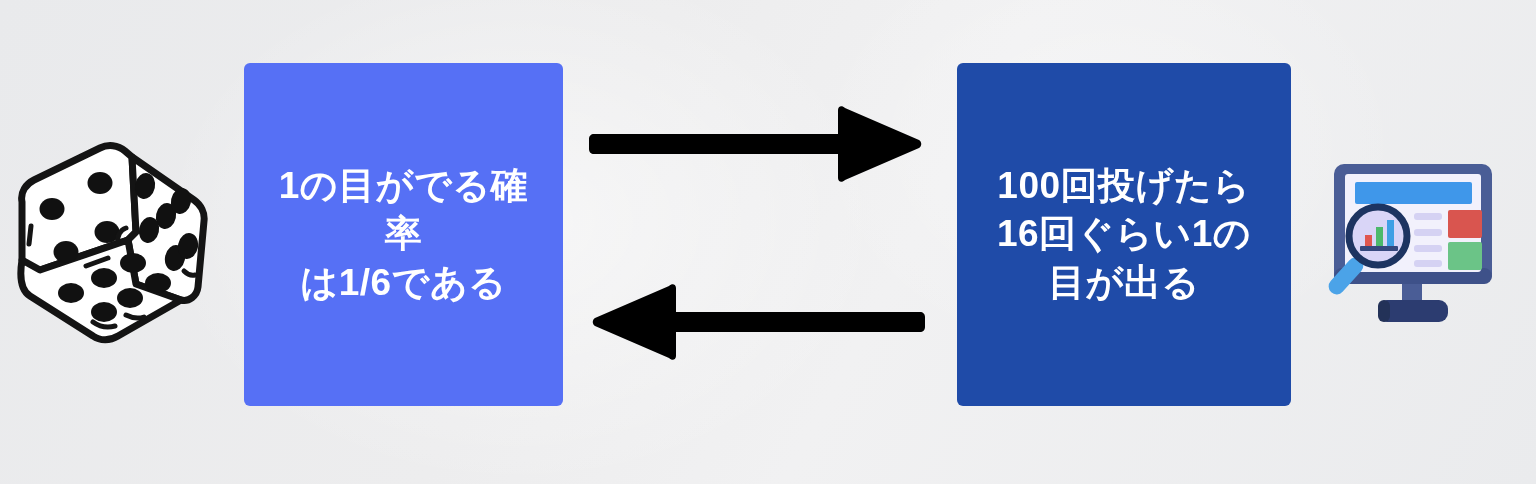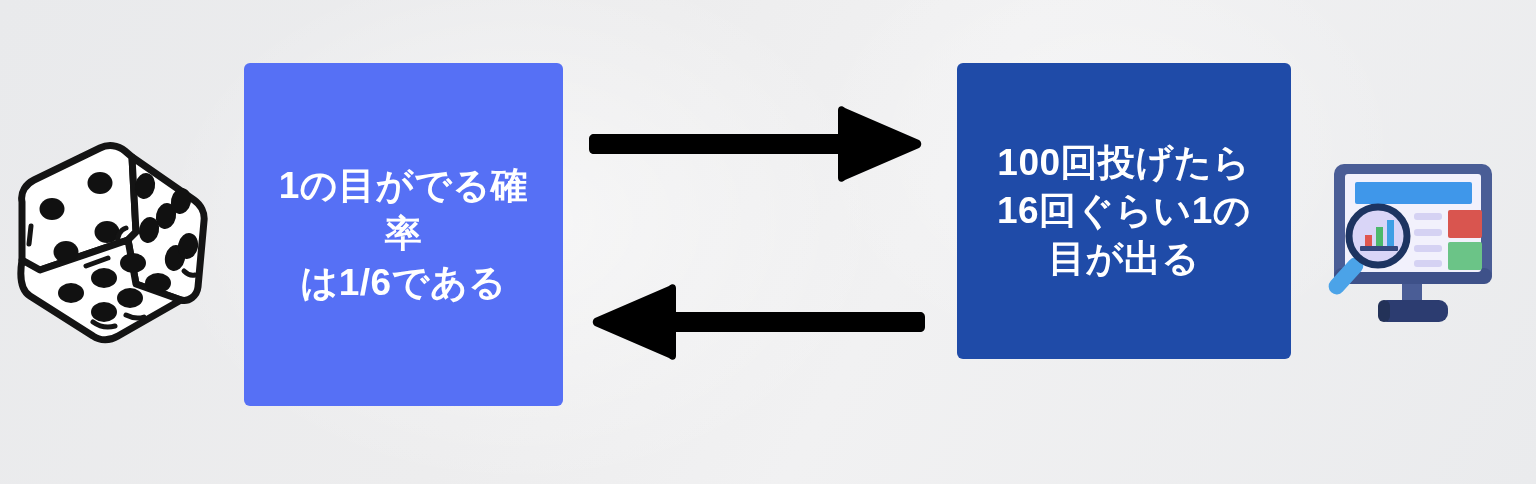--- a/index.html
+++ b/index.html
@@ -60,21 +60,21 @@
     width: 319px;
     height: 343px;
     background: #5670f5;
   }
   #box-hypothesis .box-text { font-size: 37px; }
 
   #box-observation {
     left: 957px;
     top: 63px;
     width: 334px;
-    height: 296px;
+    height: 343px;
     background: #1f4ba8;
   }
   #box-observation .box-text { font-size: 37px; }
 
   
   .arrow {
     position: absolute;
   }
   .arrow svg { display: block; width: 100%; height: 100%; }
 

